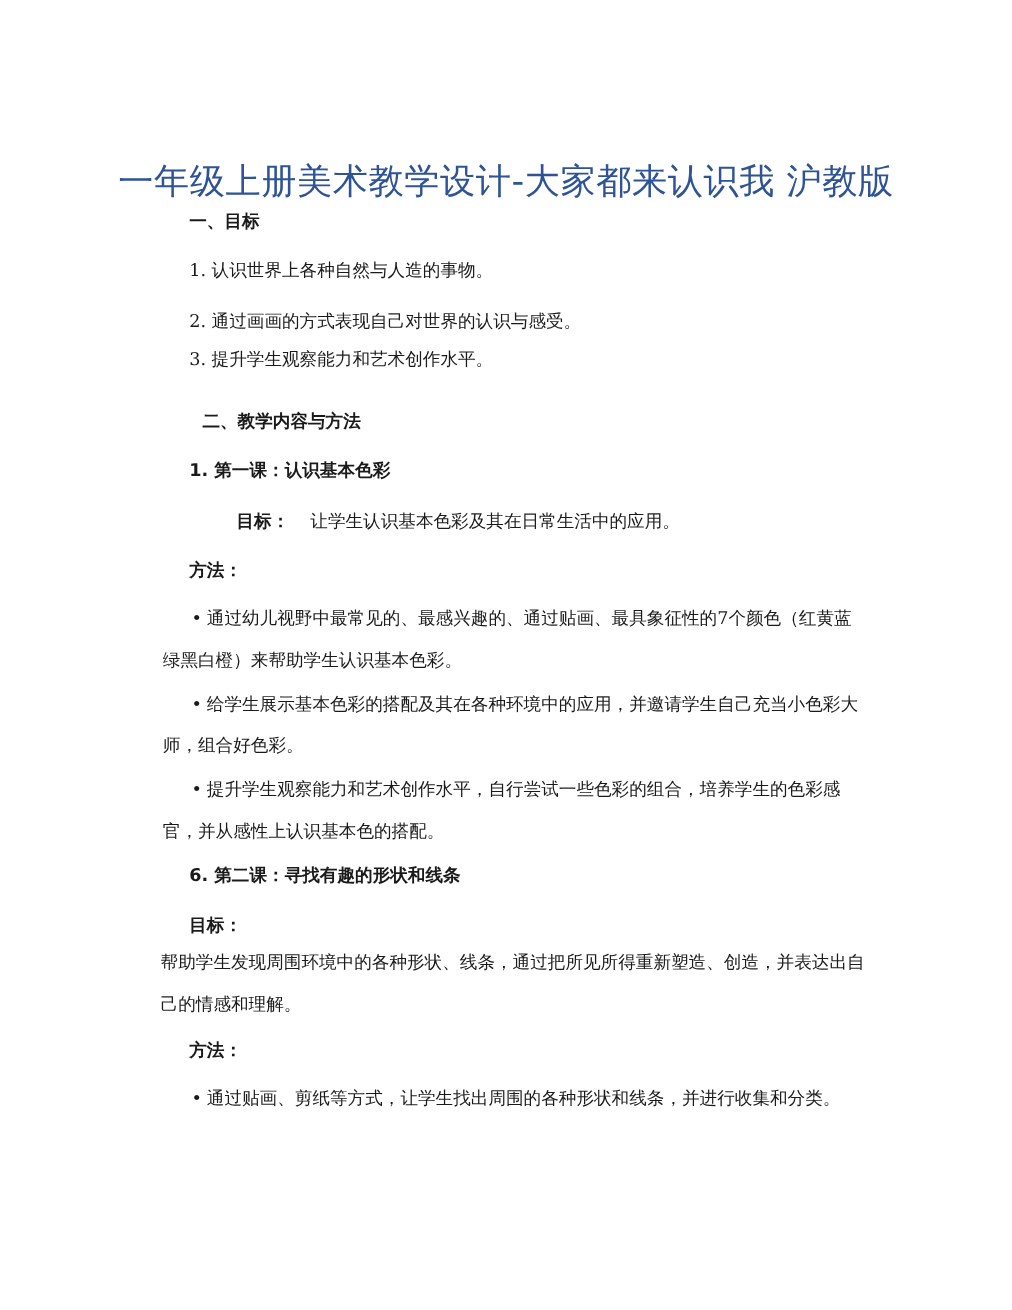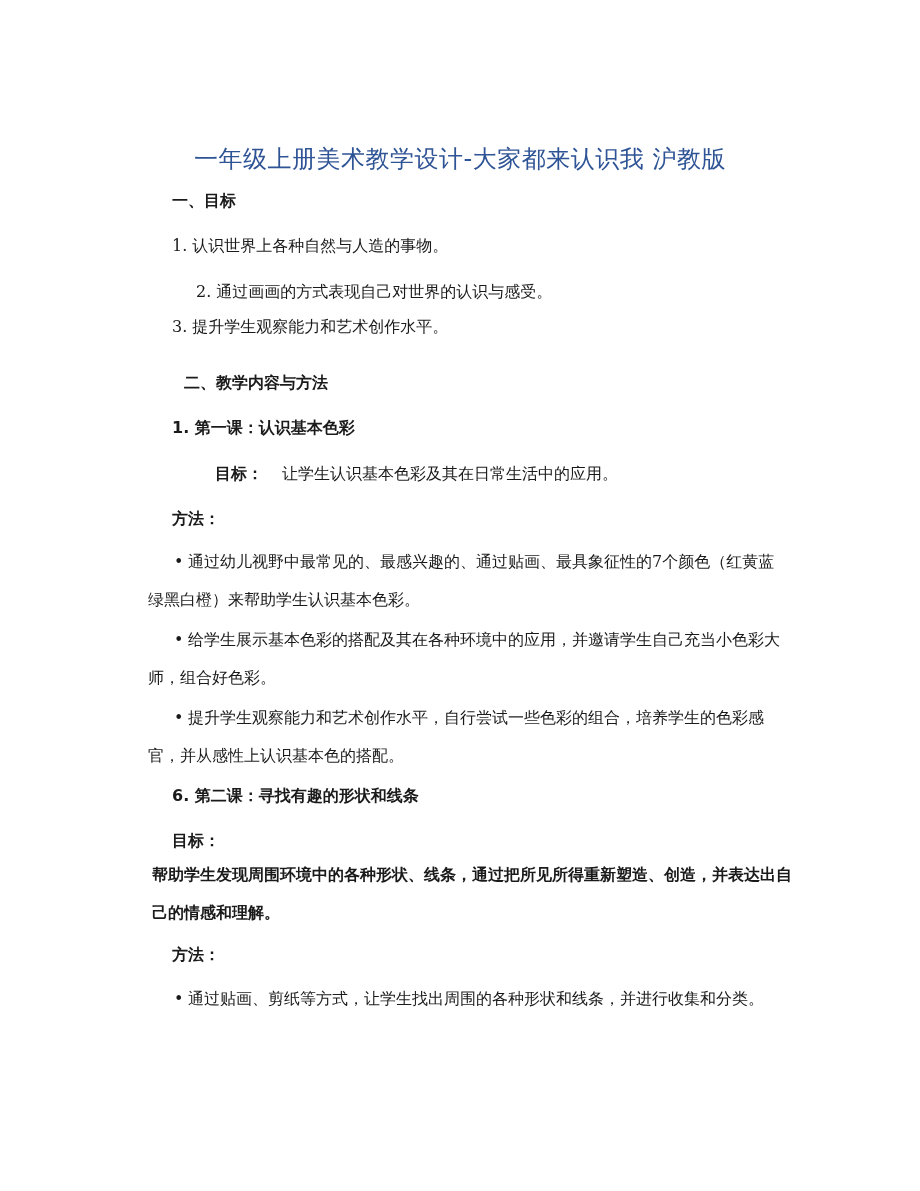--- a/index.html
+++ b/index.html
@@ -4,38 +4,38 @@
   <style>
     html, body { margin: 0; padding: 0; background: #ffffff; }
     body {
       width: 920px; height: 1191px; position: relative; overflow: hidden;
       font-family: "DejaVu Serif", "Liberation Serif", serif;
       color: #1a1a1a;
     }
     .title {
       position: absolute; left: 0; width: 920px; top: 143px;
       text-align: center; font-family: "DejaVu Sans", "Liberation Sans", sans-serif;
-      font-size: 24px; color: #2f5496; letter-spacing: 0.5px;
+      font-size: 32px; color: #2f5496; letter-spacing: 0.5px;
     }
     .line { position: absolute; font-size: 16px; line-height: 22px; white-space: nowrap; }
     .bold { font-weight: bold; font-family: "DejaVu Sans", "Liberation Sans", sans-serif; }
     .bullet-para { position: absolute; left: 148px; width: 640px; font-size: 16px; line-height: 38px; }
     .bullet-para .first { padding-left: 26px; }
     .bullet-dot { display: inline-block; width: 14px; }
     .para { position: absolute; left: 148px; width: 640px; font-size: 16px; line-height: 38px; }
   </style>
 </head>
 <body>
 
 <div>
   <div class="title">一年级上册美术教学设计-大家都来认识我 沪教版</div>
 
   <div class="line bold" style="left:172px; top:190px;">一、目标</div>
   <div class="line" style="left:172px; top:235px;">1. 认识世界上各种自然与人造的事物。</div>
-  <div class="line" style="left:172px; top:281px;margin-left:24px;">2. 通过画画的方式表现自己对世界的认识与感受。</div>
+  <div class="line" style="left:172px; top:281px;">2. 通过画画的方式表现自己对世界的认识与感受。</div>
   <div class="line" style="left:172px; top:316px;">3. 提升学生观察能力和艺术创作水平。</div>
 
   <div class="line bold" style="left:172px; top:372px;margin-left:12px;">二、教学内容与方法</div>
   <div class="line bold" style="left:172px; top:417px;text-align:center;">1.  第一课：认识基本色彩</div>
 
   <div class="line" style="left:175px; top:463px;margin-left:40px;">
     <span class="bold">目标：</span>
     <span style="margin-left:14px;">让学生认识基本色彩及其在日常生活中的应用。</span>
   </div>
   <div class="line bold" style="left:172px; top:508px;">方法：</div>
@@ -45,19 +45,19 @@
   </div>
   <div class="bullet-para" style="top:621px;">
     <span class="first"><span class="bullet-dot">•</span></span><span>给学生展示基本色彩的搭配及其在各种环境中的应用，并邀请学生自己充当小色彩大师，组合好色彩。</span>
   </div>
   <div class="bullet-para" style="top:699px;">
     <span class="first"><span class="bullet-dot">•</span></span><span>提升学生观察能力和艺术创作水平，自行尝试一些色彩的组合，培养学生的色彩感官，并从感性上认识基本色的搭配。</span>
   </div>
 
   <div class="line bold" style="left:172px; top:785px;">6.  第二课：寻找有趣的形状和线条</div>
   <div class="line bold" style="left:172px; top:830px;">目标：</div>
-  <div class="para" style="top:856px; left:152px;font-weight:bold;">帮助学生发现周围环境中的各种形状、线条，通过把所见所得重新塑造、创造，并表达出自己的情感和理解。</div>
+  <div class="para" style="top:856px; left:146px;">帮助学生发现周围环境中的各种形状、线条，通过把所见所得重新塑造、创造，并表达出自己的情感和理解。</div>
 
   <div class="line bold" style="left:172px; top:944px;">方法：</div>
   <div class="bullet-para" style="top:980px;">
     <span class="first"><span class="bullet-dot">•</span></span><span>通过贴画、剪纸等方式，让学生找出周围的各种形状和线条，并进行收集和分类。</span>
   </div>
 </div>
 
 </body></html>

